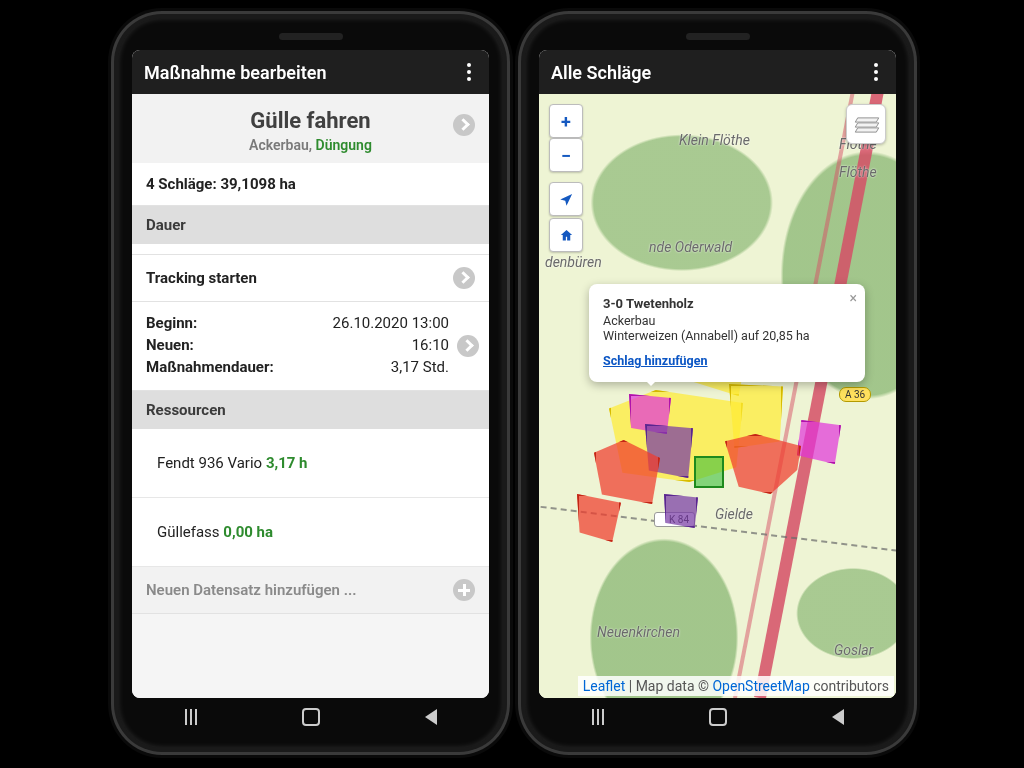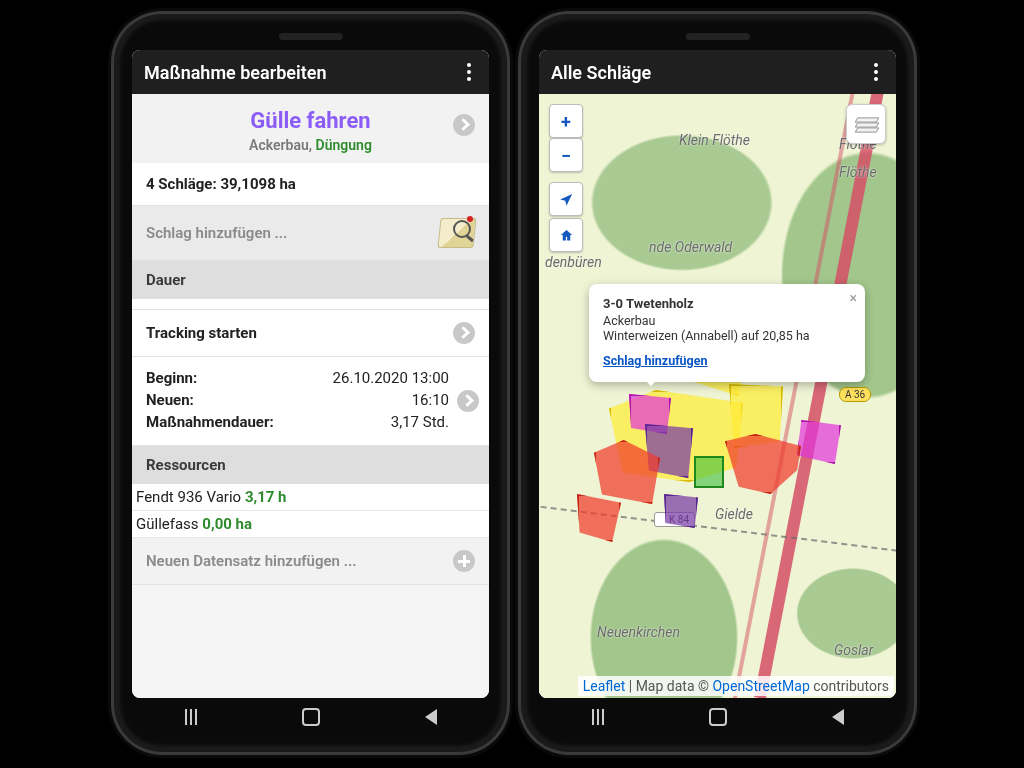--- a/index.html
+++ b/index.html
@@ -116,21 +116,21 @@
   .l-hero {
     position: relative;
     text-align: center;
     padding: 14px 10px 10px;
     background: #f2f2f2;
   }
   .l-hero h1 {
     margin: 0 0 4px;
     font-size: 22px;
     font-weight: 700;
-    color: #8b5cf6;
+    color: #404040;
   }
   .l-hero .cats { font-size: 14px; color: #7a7a7a; font-weight: 600; }
   .l-hero .cats .green { color: #2e8b2e; }
   .l-hero .go {
     position: absolute;
     right: 14px; top: 20px;
   }
   .row {
     padding: 12px 14px;
     background: #fff;
@@ -189,21 +189,21 @@
   }
   .kv .line {
     display: flex; justify-content: space-between;
     padding: 2px 26px 2px 0;
     font-size: 15px;
   }
   .kv .line .k { font-weight: 700; }
   .kv .chev { position: absolute; right: 10px; top: 50%; margin-top: -11px; }
 
   .res {
-    padding: 4px;
+    padding: 25px;
     background: #fff;
     border-bottom: 1px solid #e7e7e7;
     font-size: 15px;
   }
   .res .g { color: #2e8b2e; font-weight: 700; }
 
   .search-icon {
     width: 36px; height: 30px;
     position: relative;
   }
@@ -409,28 +409,20 @@
             <span>Ackerbau,</span>
             <span class="green">Düngung</span>
           </div>
           <span class="chev go"></span>
         </div>
 
         <div class="row">
           <span class="bold">4 Schläge: 39,1098 ha</span>
         </div>
 
-        <div class="row grey">
-          <span class="faint">Schlag hinzufügen ...</span>
-          <span class="search-icon">
-            <span class="map"></span>
-              <span class="mag"></span>
-              <span class="pin"></span>
-          </span>
-        </div>
 
         <div class="sect">Dauer</div>
 
         <div style="height:10px;background:#fff;border-bottom:1px solid #e2e2e2"></div>
 
         <div class="row">
           <span class="bold">Tracking starten</span>
           <span class="chev"></span>
         </div>
 

